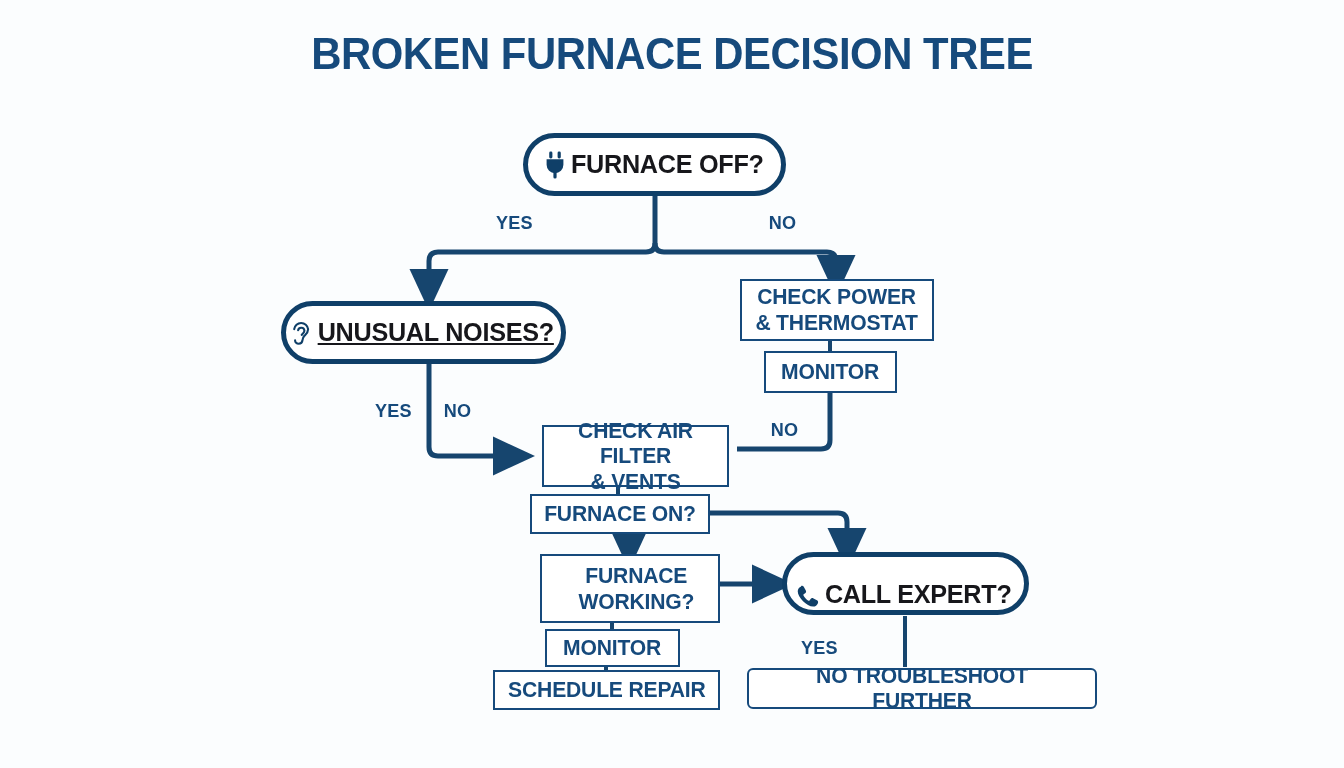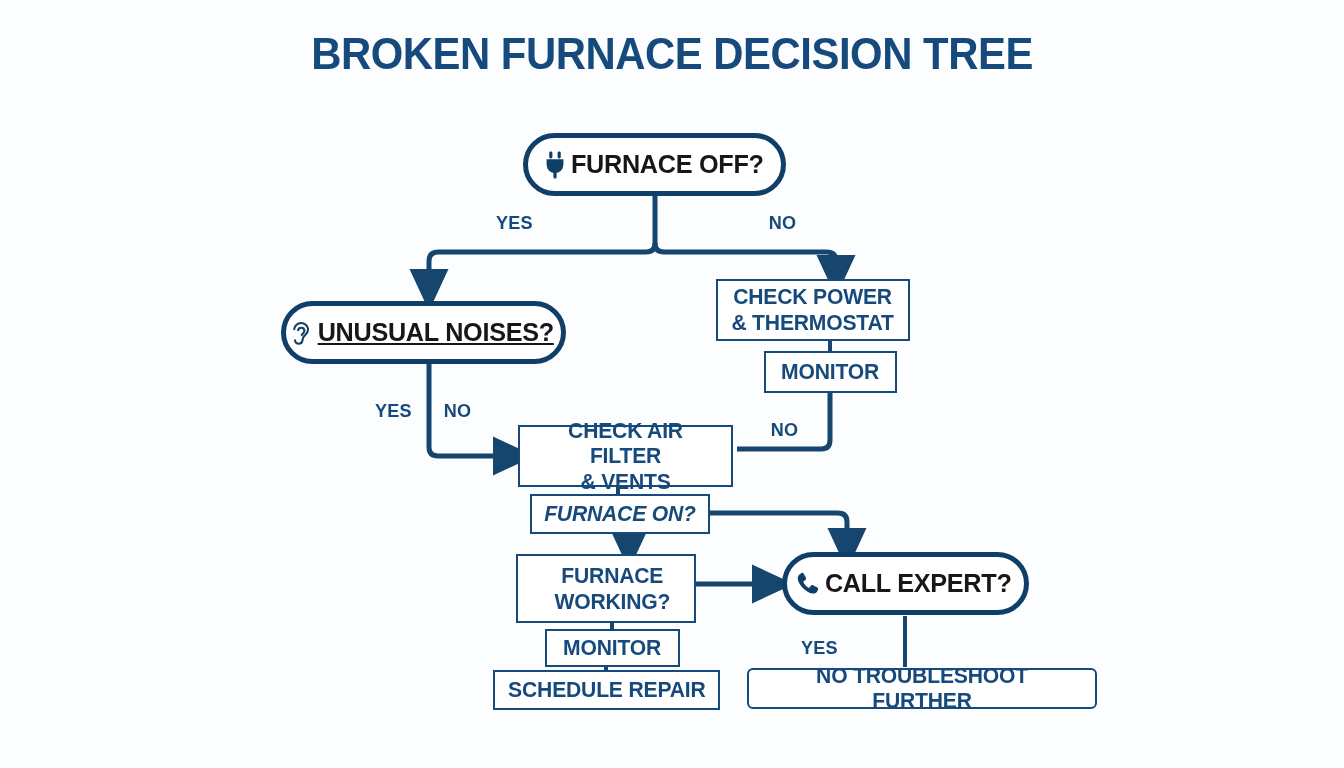--- a/index.html
+++ b/index.html
@@ -83,21 +83,21 @@
     text-align: center;
     color: #164a7c;
     font-weight: bold;
     font-size: 22px;
     line-height: 1.12;
     letter-spacing: -0.2px;
     z-index: 3;
     padding: 0 8px;
   }
   .box .txt { transform: scaleX(0.96); }
-  .box.two-line { line-height: 1.16; }
+  .box.two-line { line-height: 1.16; margin-left: 24px; }
 
   
   .elabel {
     position: absolute;
     font-size: 19px;
     font-weight: bold;
     color: #164a7c;
     letter-spacing: 0.2px;
     z-index: 4;
     white-space: nowrap;
@@ -173,47 +173,47 @@
     <div class="txt">
       <div>CHECK POWER</div>
       <div>&amp; THERMOSTAT</div>
     </div>
   </div>
 
   <div class="box" style="left:764px; top:351px; width:133px; height:42px;">
     <span class="txt">MONITOR</span>
   </div>
 
-  <div class="box two-line" style="left:518px; top:425px; width:215px; height:62px;">
+  <div class="box two-line" style="left:518px; top:425px; width:187px; height:62px;">
     <div class="txt">
       <div>CHECK AIR FILTER</div>
       <div>&amp; VENTS</div>
     </div>
   </div>
 
-  <div class="box" style="left:530px; top:494px; width:180px; height:40px;font-style:italic;">
+  <div class="box" style="left:530px; top:494px; width:180px; height:40px;">
     <span class="txt">FURNACE ON?</span>
   </div>
 
   <div class="box two-line" style="left:516px; top:554px; width:180px; height:69px;padding-left:20px;">
     <div class="txt">
       <div>FURNACE</div>
       <div>WORKING?</div>
     </div>
   </div>
 
   <div class="box" style="left:545px; top:629px; width:135px; height:38px;">
     <span class="txt">MONITOR</span>
   </div>
 
   <div class="box" style="left:493px; top:670px; width:227px; height:40px;">
     <span class="txt">SCHEDULE REPAIR</span>
   </div>
 
-  <div class="pill" style="left:782px; top:552px; width:247px; height:63px;">
+  <div class="pill" style="left:782px; top:552px; width:247px; height:63px;align-items:flex-end;">
     <span class="icon">
       <svg width="25" height="26" viewBox="0 0 26 26" aria-hidden="true">
         <path d="M5.3 1.6c1.3-0.5 2.3 0 2.9 1.1l2 3.6c0.6 1.1 0.3 2.2-0.7 2.9l-1.5 1c-0.4 0.3-0.5 0.6-0.3 1.1 0.8 2 3.2 4.6 5.2 5.6 0.5 0.2 0.9 0.1 1.2-0.3l1.1-1.5c0.7-1 1.9-1.2 3-0.6l3.6 2c1.1 0.6 1.5 1.7 1 2.9-0.8 2-2.6 3.6-5 3.6-6.5 0-16-9.4-16-15.9 0-2.4 1.6-4.4 3.5-5.1z" fill="#0f3f68"></path>
       </svg>
     </span>
     <span class="label">CALL EXPERT?</span>
   </div>
 
   <div class="box" style="left:747px; top:668px; width:350px; height:41px;border-radius:6px;">
     <span class="txt">NO  TROUBLESHOOT FURTHER</span>

